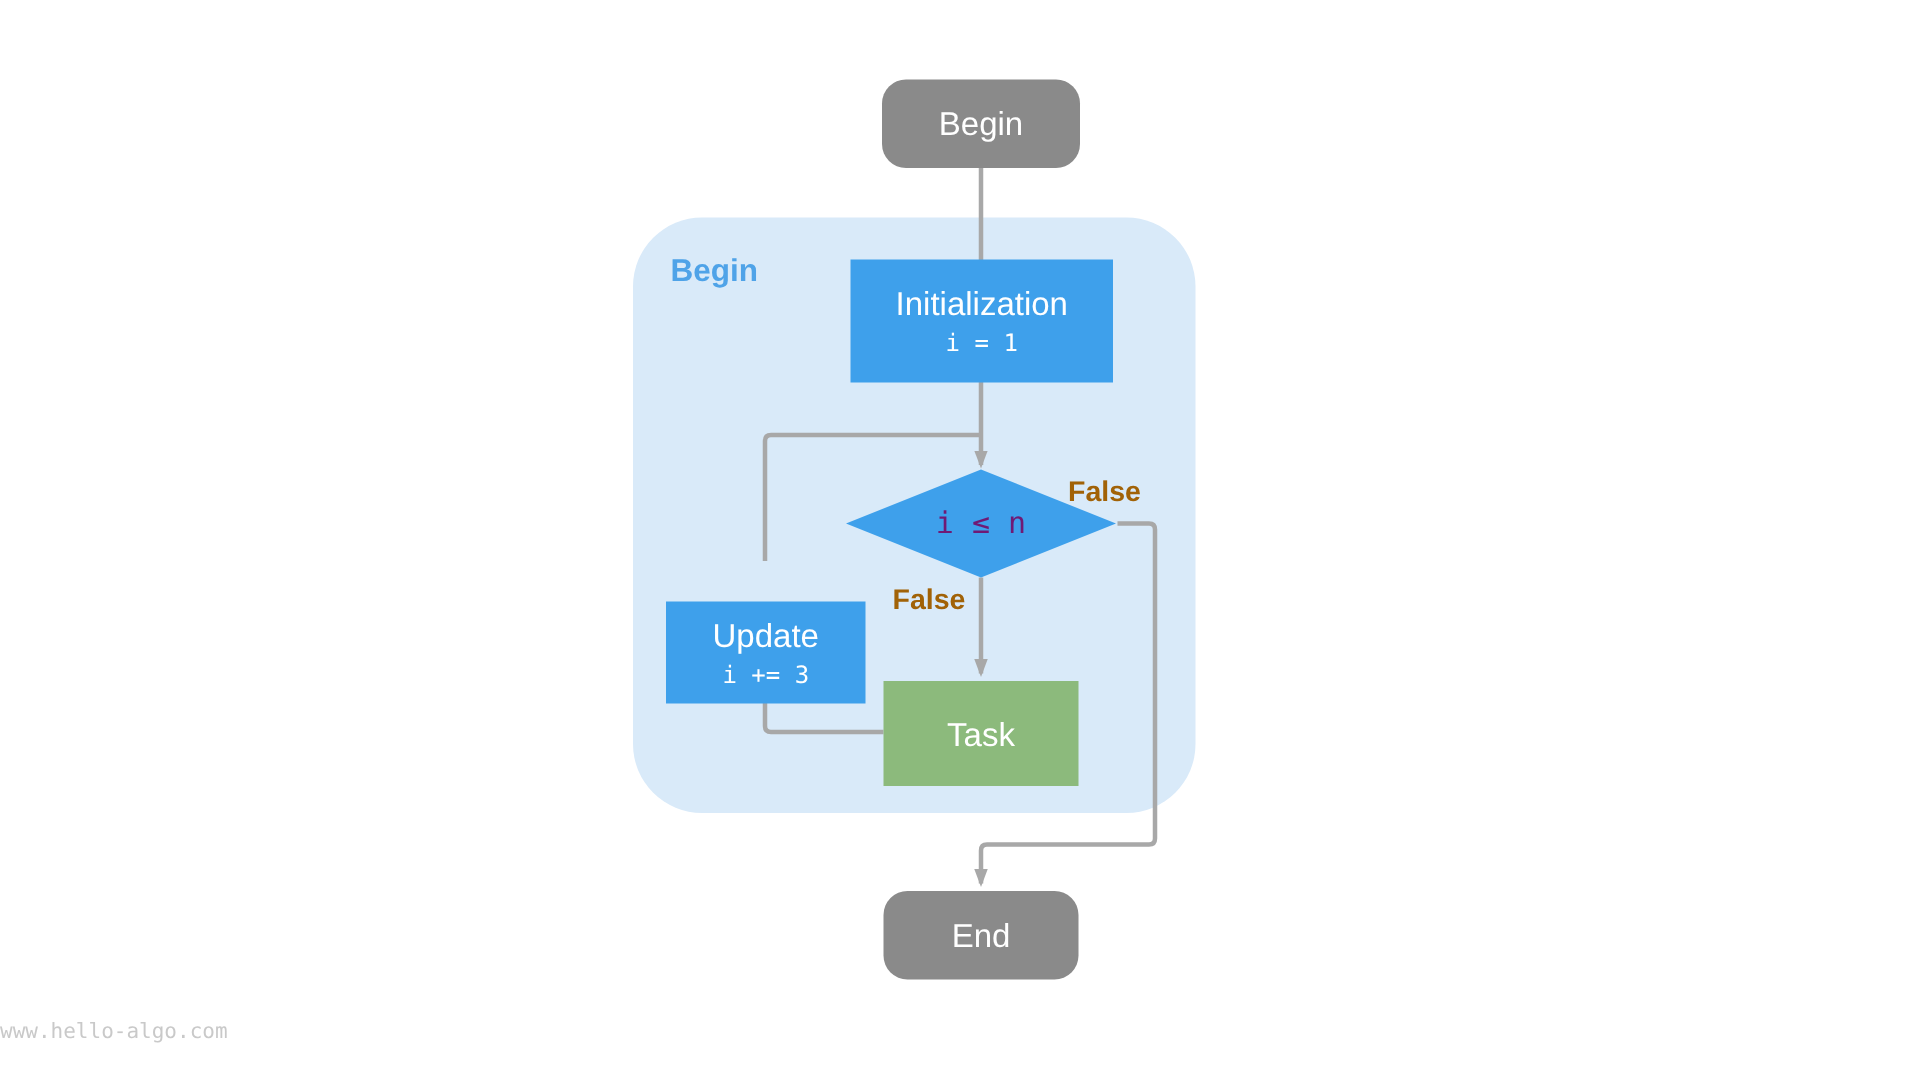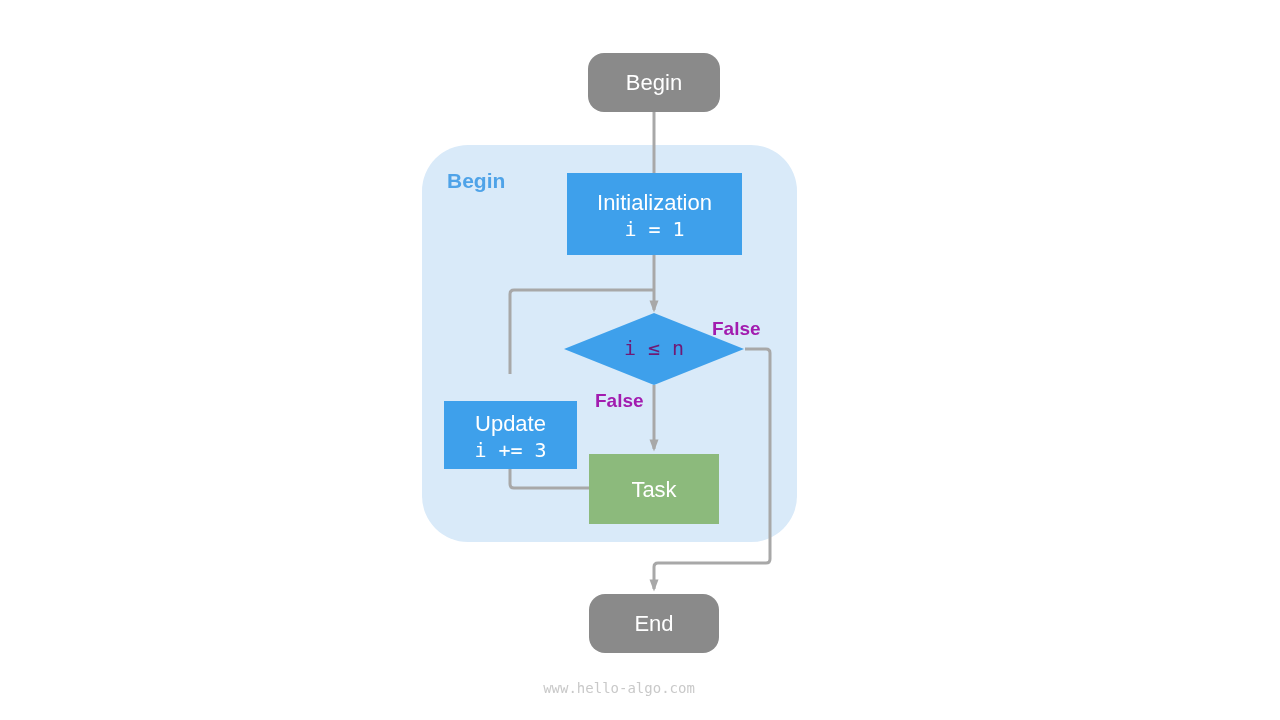--- a/index.html
+++ b/index.html
@@ -47,21 +47,21 @@
     text-align: center;
   }
   .terminal {
     background: #8A8A8A;
     border-radius: 16px;
   }
   .process { background: #3EA0EB; }
   .node-title { font-size: 22px; line-height: 29px; }
   .node-code {
     font-family: "DejaVu Sans Mono", monospace;
-    font-size: 20px;
+    font-size: 16px;
     line-height: 24px;
   }
 
   #begin-node { left: 588px; top: 53px;  width: 132px; height: 59px; }
   #init-node  { left: 567px; top: 173px; width: 175px; height: 82px; }
   #update-node{ left: 444px; top: 372px; width: 133px; height: 68px; margin-top: 29px; }
   #task-node  { left: 589px; top: 454px; width: 130px; height: 70px; background: #8CBA7C; }
   #end-node   { left: 589px; top: 594px; width: 130px; height: 59px; }
 
   
@@ -72,31 +72,31 @@
     color: #701a75;
     font-family: "DejaVu Sans Mono", monospace;
     font-size: 20px;
     z-index: 3;
   }
 
   
   .edge-label {
     font-size: 19px;
     font-weight: bold;
-    color: #a21caf;
+    color: #a16207;
     z-index: 3;
   }
   #true-label  { left: 595px; top: 390px; }
   #false-label { left: 712px; top: 318px; }
 
   
   #watermark {
     left: 0; top: 680px;
     width: 1238px;
-    text-align: center;
+    text-align: left;
     font-family: "DejaVu Sans Mono", monospace;
     font-size: 14px;
     color: #C9C9C9;
     z-index: 1;
   }
 </style>
 </head>
 <body>
 
 <div id="stage">

